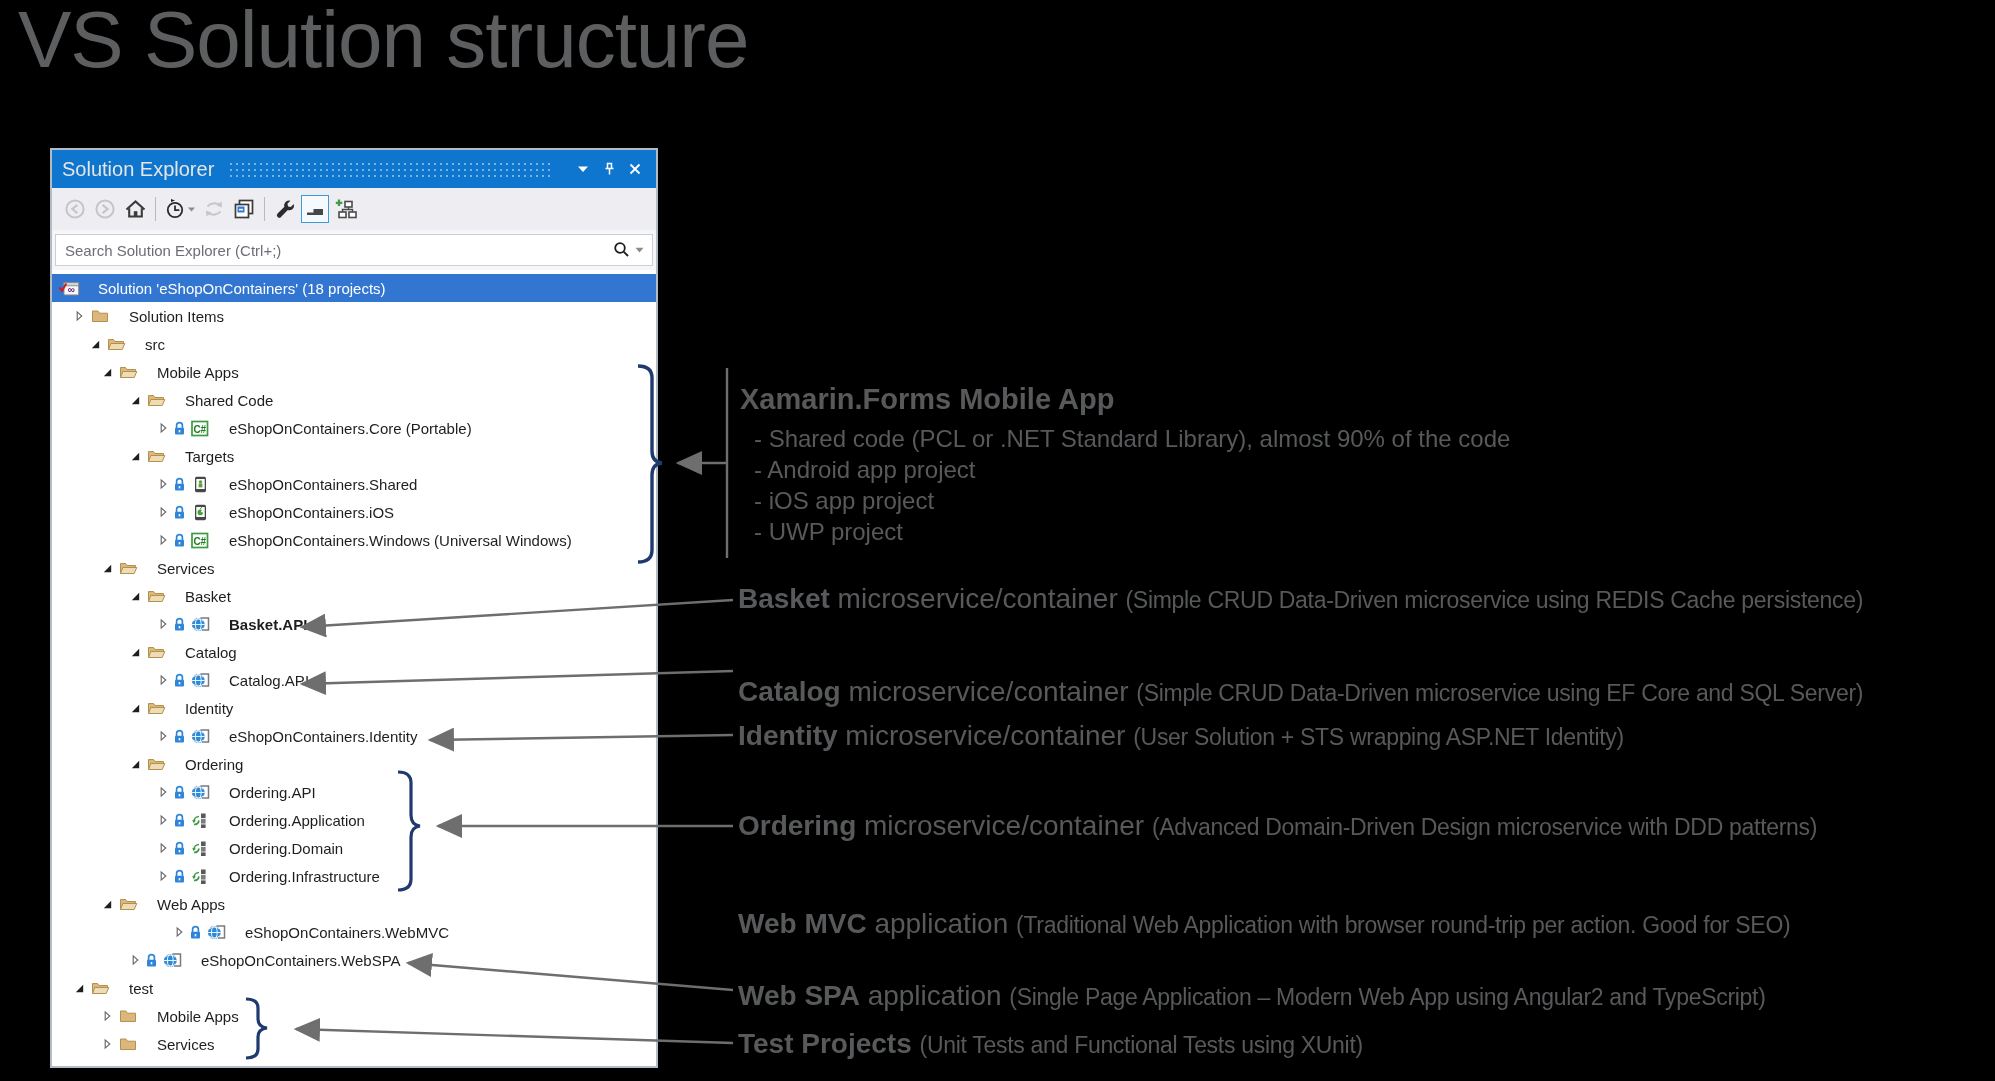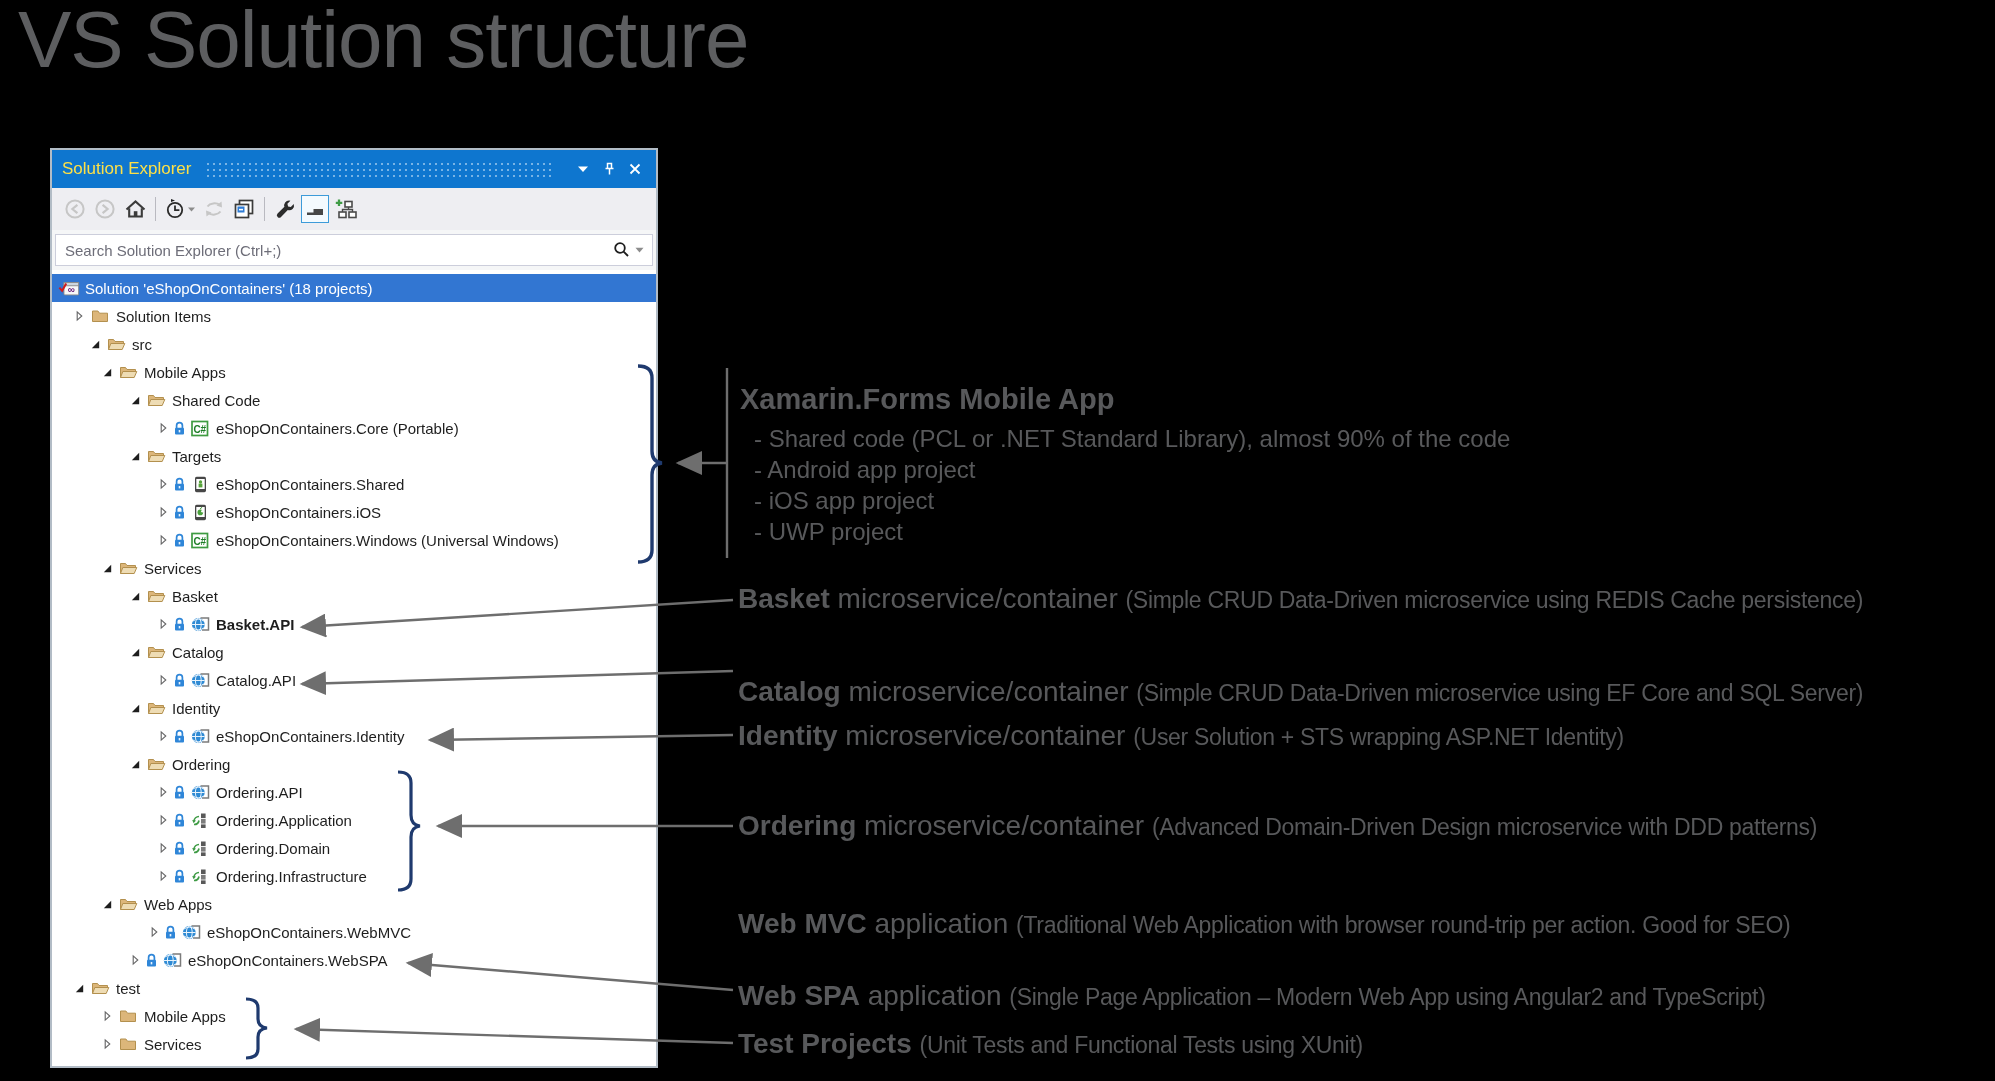--- a/index.html
+++ b/index.html
@@ -5,41 +5,41 @@
   html,body{margin:0;padding:0;background:#000;}
   #stage{position:relative;width:1995px;height:1081px;background:#000;overflow:hidden;
          font-family:"Liberation Sans",sans-serif;}
   
   #page-title{position:absolute;left:18px;top:-6px;font-size:80px;font-weight:300;
               color:#5d5e60;letter-spacing:-1px;}
   
   #panel{position:absolute;left:50px;top:148px;width:608px;height:920px;background:#fff;
          border:2px solid #b2bcc6;box-sizing:border-box;z-index:1;display:flex;flex-direction:column;}
   #titlebar{height:38px;background:#0e76cf;display:flex;align-items:center;padding:0 10px;flex:0 0 auto;}
-  #titlebar .t{color:#fde047;font-size:17px;}
+  #titlebar .t{color:#e5e5e5;font-size:20px;}
   #titlebar .dots{flex:1;height:16px;margin:0 14px;
       background-image:radial-gradient(rgba(225,240,252,.5) 1.2px,transparent 1.4px);
       background-size:6px 6px;}
   .tb-ico{display:inline-flex;align-items:center;justify-content:center;width:22px;height:22px;margin-left:4px;cursor:pointer;}
   #toolbar{height:42px;background:#eeeef2;display:flex;align-items:center;padding:0 8px;flex:0 0 auto;}
   .tool{display:inline-flex;align-items:center;justify-content:center;width:28px;height:28px;margin:0 1px;}
   .tool.sel{border:1px solid #3d9bd9;background:#f4fafe;box-sizing:border-box;}
   .tsep{width:1px;height:24px;background:#b9b9c0;margin:0 5px;}
   #searchrow{height:40px;background:#f5f6f7;display:flex;align-items:center;padding:0 3px;position:relative;flex:0 0 auto;}
   #searchrow input{flex:1;height:30px;border:1px solid #cccedb;background:#fff;font-size:15px;
       padding:0 52px 0 9px;color:#444;outline:none;font-family:"Liberation Sans",sans-serif;}
   #searchrow input::placeholder{color:#6d6d78;}
   #search-icons{position:absolute;right:12px;top:11px;display:flex;align-items:center;gap:5px;}
   #tree{flex:1;background:#fff;padding-top:4px;overflow:hidden;position:relative;}
   .row{display:flex;align-items:center;height:28px;font-size:15px;color:#1e1e1e;white-space:nowrap;cursor:default;}
   .row.sel{background:#3276d2;color:#fff;}
   .row .ar{width:15px;display:inline-flex;justify-content:center;flex:0 0 auto;}
   .row .lk{width:15px;display:inline-flex;justify-content:center;margin-left:1px;flex:0 0 auto;}
   .row .ic{width:22px;display:inline-flex;justify-content:center;margin-left:2px;flex:0 0 auto;}
-  .row .lb{margin-left:5px;}
+  .row .lb{margin-left:18px;}
   .row .lb.bold{font-weight:bold;}
   
   .ann{position:absolute;white-space:nowrap;color:#58595b;z-index:3;}
   .ann .b{font-size:28px;font-weight:bold;}
   .ann .n{font-size:28px;}
   .ann .p{font-size:23px;letter-spacing:-0.3px;}
   .ann .head{font-size:29px;font-weight:bold;}
   .ann .bullets{margin-top:7px;margin-left:14px;font-size:24px;line-height:31px;font-weight:normal;}
   #overlay{position:absolute;left:0;top:0;z-index:2;pointer-events:none;}
 </style>
@@ -565,21 +565,21 @@
             </svg>
           </span>
           <span class="ic">
             <svg width="19" height="16" viewBox="0 0 19 16">
               <path d="M1.5 13.5 v-10 h5 l1.5 2 h8.5 v3" fill="#dcb67a" stroke="#b3904e"></path>
               <path d="M3.8 7.5 h14 l-2.6 6 H1.5 z" fill="#eedcb4" stroke="#b3904e"></path>
             </svg>
           </span>
           <span class="lb">Web Apps</span>
         </div>
-        <div class="row" style="padding-left: 95px;">
+        <div class="row" style="padding-left: 120px;">
           <span class="ar">
             <svg width="11" height="12" viewBox="0 0 12 12">
               <polygon points="3.5,1.5 3.5,10.5 8.5,6" fill="#fff" stroke="#646465" stroke-width="1.2"></polygon>
             </svg>
           </span>
           <span class="lk">
             <svg width="13" height="15" viewBox="0 0 13 15">
               <path d="M3.6 7 V4.6 a2.9 2.9 0 0 1 5.8 0 V7" fill="none" stroke="#2f86d8" stroke-width="1.7"></path>
               <rect x="2" y="6.8" width="9" height="6.8" rx="1" fill="#2f86d8"></rect>
               <rect x="5.7" y="9" width="1.6" height="2.4" fill="#eaf4fd"></rect>

